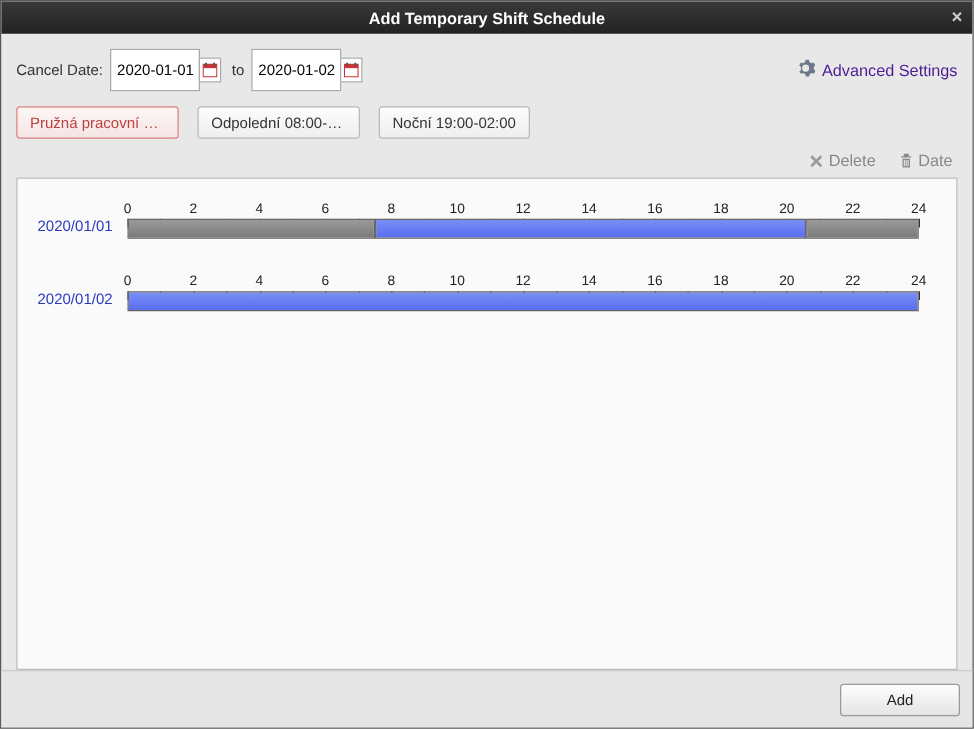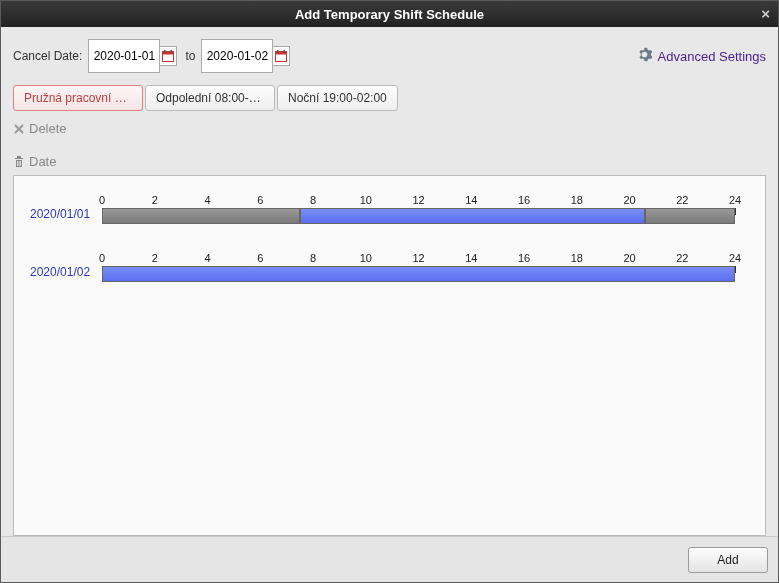--- a/index.html
+++ b/index.html
@@ -9,41 +9,41 @@
   .content { flex:1; padding:12px 12px 0 12px; display:flex; flex-direction:column; }
   .row1 { display:flex; align-items:center; margin-bottom:12px; }
   .lbl { font-size:12px; color:#333; margin-right:6px;}
   .dateinput { width:72px; height:22px; border:1px solid #aaa; background:#fff; font-size:12px; padding:16px 4px; text-align:center;}
   .calicon { width:18px; height:20px; border:1px solid #aaa; background:#fff; display:inline-flex; align-items:center; justify-content:center; font-size:11px; cursor:pointer; margin-left:-1px; margin-right:6px;}
   .calicon svg { display:block; }
   .to { font-size:12px; color:#333; margin:0 6px 0 2px;}
   .spacer { flex:1;}
   .advset { display:flex; align-items:center; font-size:13px; color:#4c1d95; cursor:pointer;}
   .gear { margin-right:6px; color:#6a7a8a;}
-  .shiftbtns { display:flex; gap:2px; margin-bottom:10px;}
+  .shiftbtns { display:flex; gap:15px; margin-bottom:10px;}
   .shiftbtn { height:26px; padding:0 10px; border:1px solid #bbb; border-radius:3px; background:linear-gradient(#fdfdfd,#eee); font-size:12px; color:#333; cursor:pointer; white-space:nowrap; max-width:130px; overflow:hidden; text-overflow:ellipsis;}
   .shiftbtn.sel { border:1px solid #e08080; color:#c04040; background:linear-gradient(#fdf5f5,#f5e5e5);}
-  .actions { display:flex; justify-content:flex-end; gap:18px; margin-bottom:6px; padding-right:4px;flex-direction:column;}
+  .actions { display:flex; justify-content:flex-end; gap:18px; margin-bottom:6px; padding-right:4px;}
   .actbtn { display:flex; align-items:center; font-size:13px; color:#888; cursor:pointer;}
   .actbtn svg { margin-right:4px;}
   .timeline-box { flex:1; border:1px solid #bbb; background:#fafafa; padding:18px 30px 10px 16px; overflow:hidden;}
   .dayrow { display:flex; align-items:flex-end; margin-bottom:28px;}
   .daylabel { font-size:12px; color:#2637c0; width:72px; padding-bottom:3px;}
   .track-wrap { flex:1; position:relative;}
   .ticklabels { display:flex; justify-content:space-between; font-size:11px; color:#222; margin-bottom:2px;}
   .ticklabels span { width:0; display:flex; justify-content:center; transform:translateX(-50%);}
   .track { position:relative; height:16px; background:#f4f4f4;}
   .seg { position:absolute; top:0; height:16px; border:1px solid #666;}
   .seg.gray { background:linear-gradient(#9a9a9a,#7a7a7a);}
   .seg.blue { background:linear-gradient(#7a8ef5,#5a6ef0);}
   .tickmarks { position:absolute; left:0; right:0; top:0; height:8px; pointer-events:none;}
   .tickmark { position:absolute; top:0; width:1px; height:7px; background:#333;}
   .tickmark.minor { height:4px; background:#666;}
   .footer { height:46px; border-top:1px solid #ccc; background:#e5e5e5; display:flex; align-items:center; justify-content:flex-end; padding:0 10px; gap:8px;}
-  .fbtn { width:80px; height:26px; border:1px solid #9a9a9a; border-radius:3px; background:linear-gradient(#fdfdfd,#e4e4e4); font-size:12px; color:#222; cursor:pointer;}
+  .fbtn { width:96px; height:26px; border:1px solid #9a9a9a; border-radius:3px; background:linear-gradient(#fdfdfd,#e4e4e4); font-size:12px; color:#222; cursor:pointer;}
 </style>
 </head>
 <body>
 
 <div class="titlebar">
   <span>Add Temporary Shift Schedule</span>
   <span class="close">×</span>
 </div>
 
 <div class="content">

